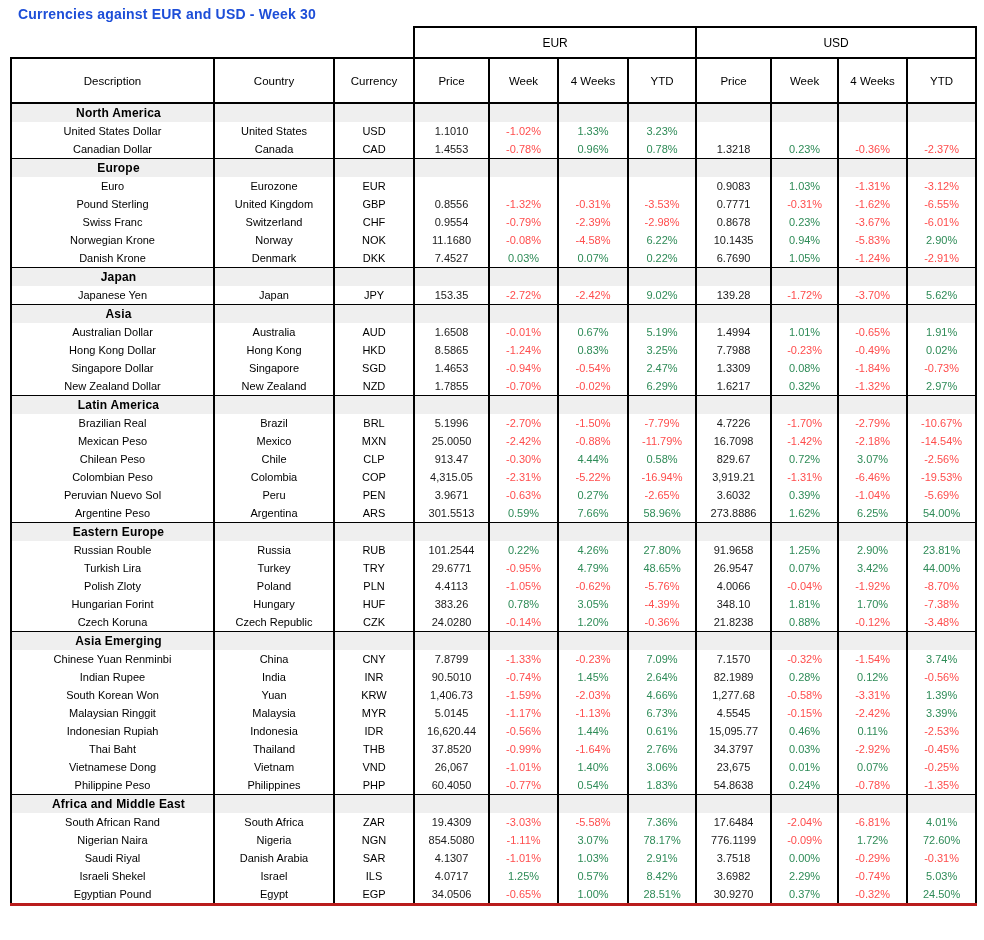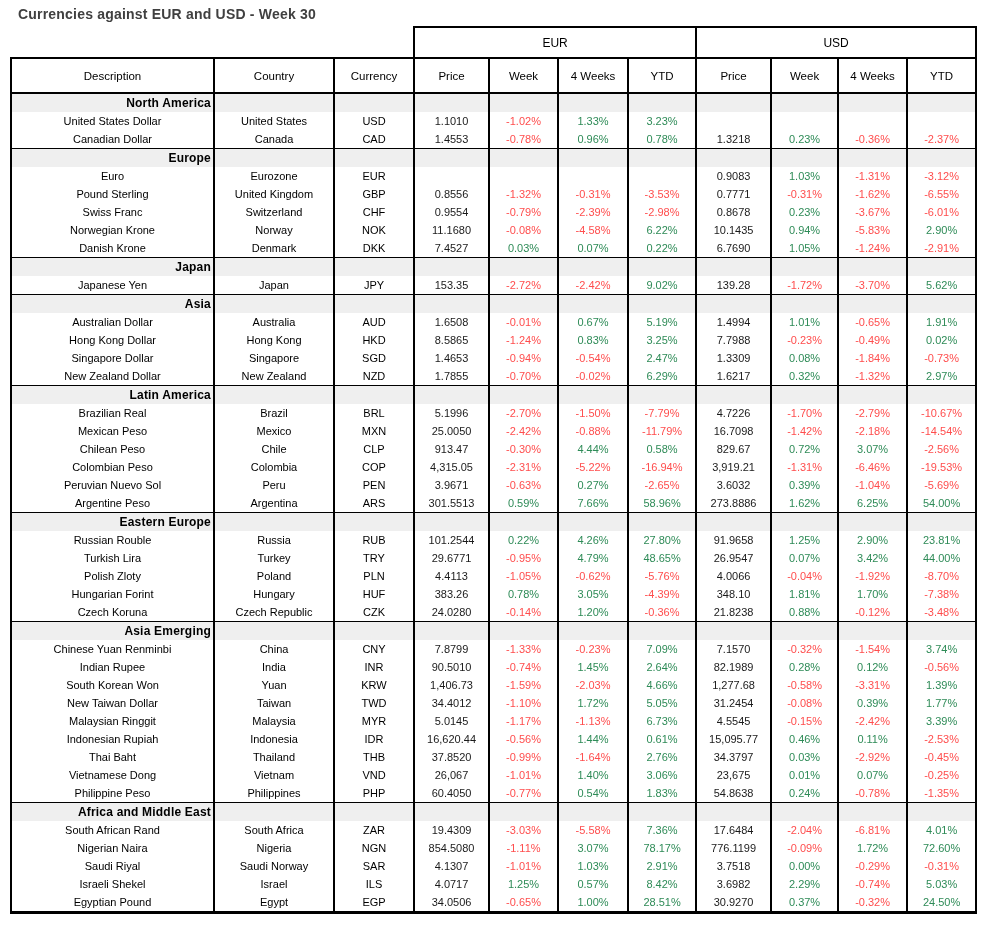--- a/index.html
+++ b/index.html
@@ -1,53 +1,53 @@
 <!DOCTYPE html>
 <html style="--pos: #2e8b57; --neg: #ff4d4d; --section-bg: #efefef;"><head>
 <meta charset="utf-8">
 <style>
   html,body{margin:0;padding:0;}
   body{
     width:984px;height:940px;position:relative;background:#fff;
     font-family:"Liberation Sans", sans-serif;color:#000;overflow:hidden;
   }
   .title{
-    position:absolute;left:18px;top:6px;font-size:14px;font-weight:bold;color:#404040;
+    position:absolute;left:18px;top:6px;font-size:14px;font-weight:bold;color:#1d4ed8;
     letter-spacing:.2px;
   }
   .logo{
     position:absolute;right:10px;top:21px;font-size:15px;font-weight:bold;color:#9b9b9b;
     letter-spacing:.5px;
   }
   table.fx{
     position:absolute;left:10px;top:26px;border-collapse:collapse;table-layout:fixed;
     width:965px;
   }
   table.fx td, table.fx th{
     padding:0 2px;overflow:hidden;white-space:nowrap;text-align:center;
     border-left:2px solid #000;border-right:2px solid #000;
   }
   tr.grp{height:31px;}
   tr.grp td.spacer{border:none;background:#fff;}
   tr.grp th.gh{
     border:2px solid #000;font-weight:normal;font-size:12px;background:#fff;
   }
-  tr.cols{height:35px;}
+  tr.cols{height:45px;}
   tr.cols th{
     border:2px solid #000;font-weight:normal;font-size:11.5px;background:#fff;
   }
   tbody tr{height:18px;}
   tbody td{font-size:11px;line-height:18px;}
   tr.section td{
     background:var(--section-bg,#efefef);border-top:1.5px solid #000;
   }
   tr.section td.secname{
-    font-weight:bold;font-size:12px;text-align:right;padding-left:14px;letter-spacing:.2px;
-  }
-  tr.lastrow td{border-bottom:3px solid #000000;}
+    font-weight:bold;font-size:12px;text-align:center;padding-left:14px;letter-spacing:.2px;
+  }
+  tr.lastrow td{border-bottom:3px solid #b91c1c;}
   td.pos{color:var(--pos,#2e8b57);}
   td.neg{color:var(--neg,#ff4d4d);}
   td.price{color:#1a1a1a;}
 </style>
 </head>
 <body>
 
 <div class="title">Currencies against EUR and USD - Week 30</div>
 <div class="logo">perpe.es</div>
 
@@ -509,33 +509,20 @@
         <td class="price">1,406.73</td>
         <td class="neg">-1.59%</td>
         <td class="neg">-2.03%</td>
         <td class="pos">4.66%</td>
         <td class="price">1,277.68</td>
         <td class="neg">-0.58%</td>
         <td class="neg">-3.31%</td>
         <td class="pos">1.39%</td>
       </tr>
       <tr>
-        <td>New Taiwan Dollar</td>
-        <td>Taiwan</td>
-        <td>TWD</td>
-        <td class="price">34.4012</td>
-        <td class="neg">-1.10%</td>
-        <td class="pos">1.72%</td>
-        <td class="pos">5.05%</td>
-        <td class="price">31.2454</td>
-        <td class="neg">-0.08%</td>
-        <td class="pos">0.39%</td>
-        <td class="pos">1.77%</td>
-      </tr>
-      <tr>
         <td>Malaysian Ringgit</td>
         <td>Malaysia</td>
         <td>MYR</td>
         <td class="price">5.0145</td>
         <td class="neg">-1.17%</td>
         <td class="neg">-1.13%</td>
         <td class="pos">6.73%</td>
         <td class="price">4.5545</td>
         <td class="neg">-0.15%</td>
         <td class="neg">-2.42%</td>
@@ -627,21 +614,21 @@
         <td class="neg">-1.11%</td>
         <td class="pos">3.07%</td>
         <td class="pos">78.17%</td>
         <td class="price">776.1199</td>
         <td class="neg">-0.09%</td>
         <td class="pos">1.72%</td>
         <td class="pos">72.60%</td>
       </tr>
       <tr>
         <td>Saudi Riyal</td>
-        <td>Saudi Norway</td>
+        <td>Danish Arabia</td>
         <td>SAR</td>
         <td class="price">4.1307</td>
         <td class="neg">-1.01%</td>
         <td class="pos">1.03%</td>
         <td class="pos">2.91%</td>
         <td class="price">3.7518</td>
         <td class="pos">0.00%</td>
         <td class="neg">-0.29%</td>
         <td class="neg">-0.31%</td>
       </tr>

